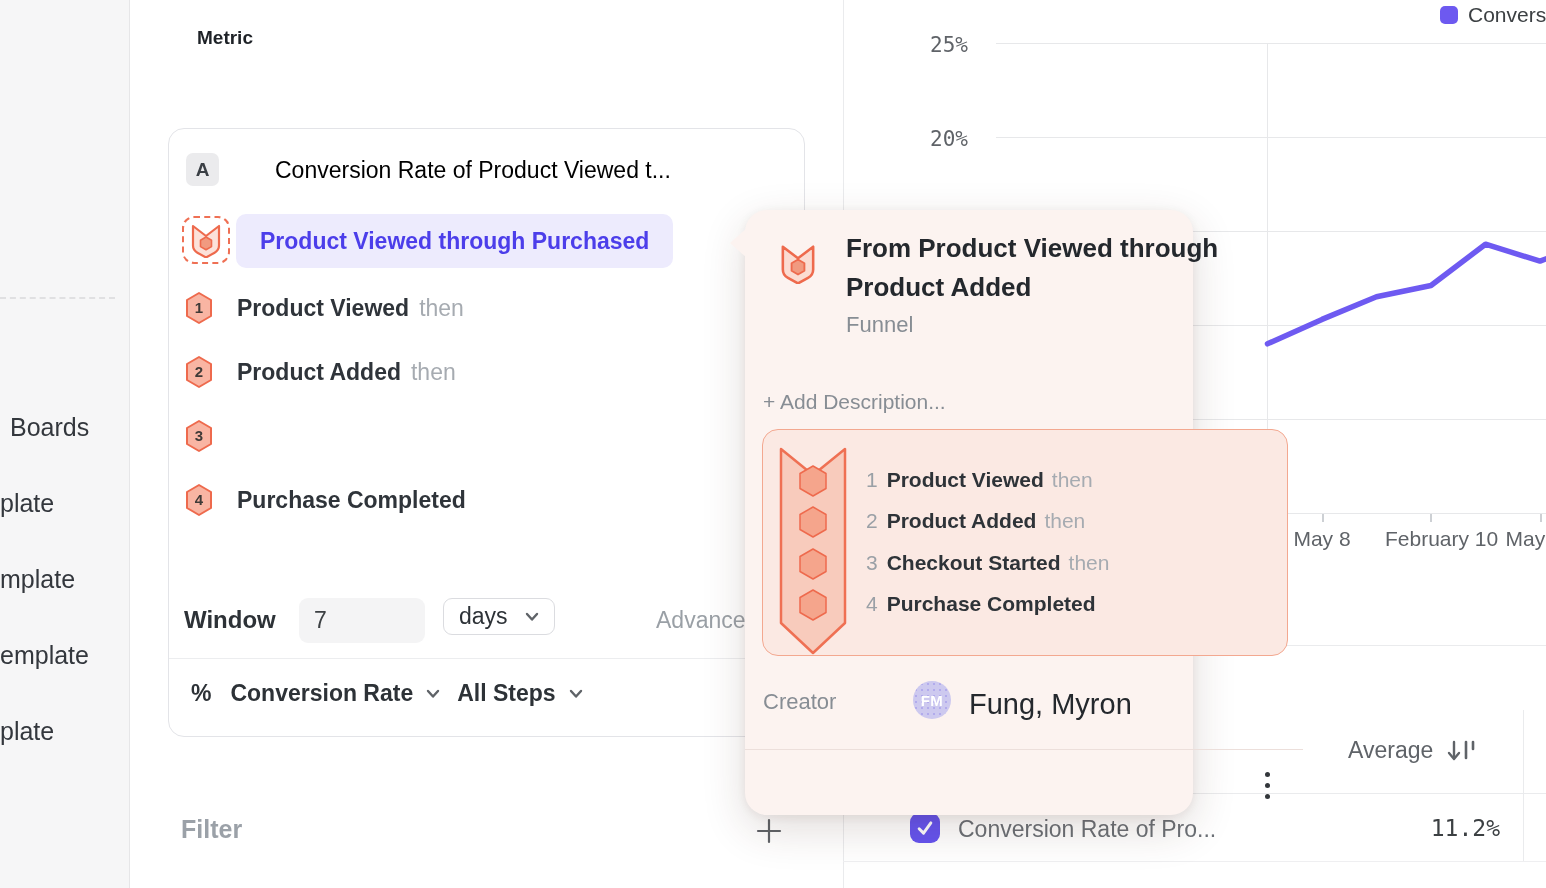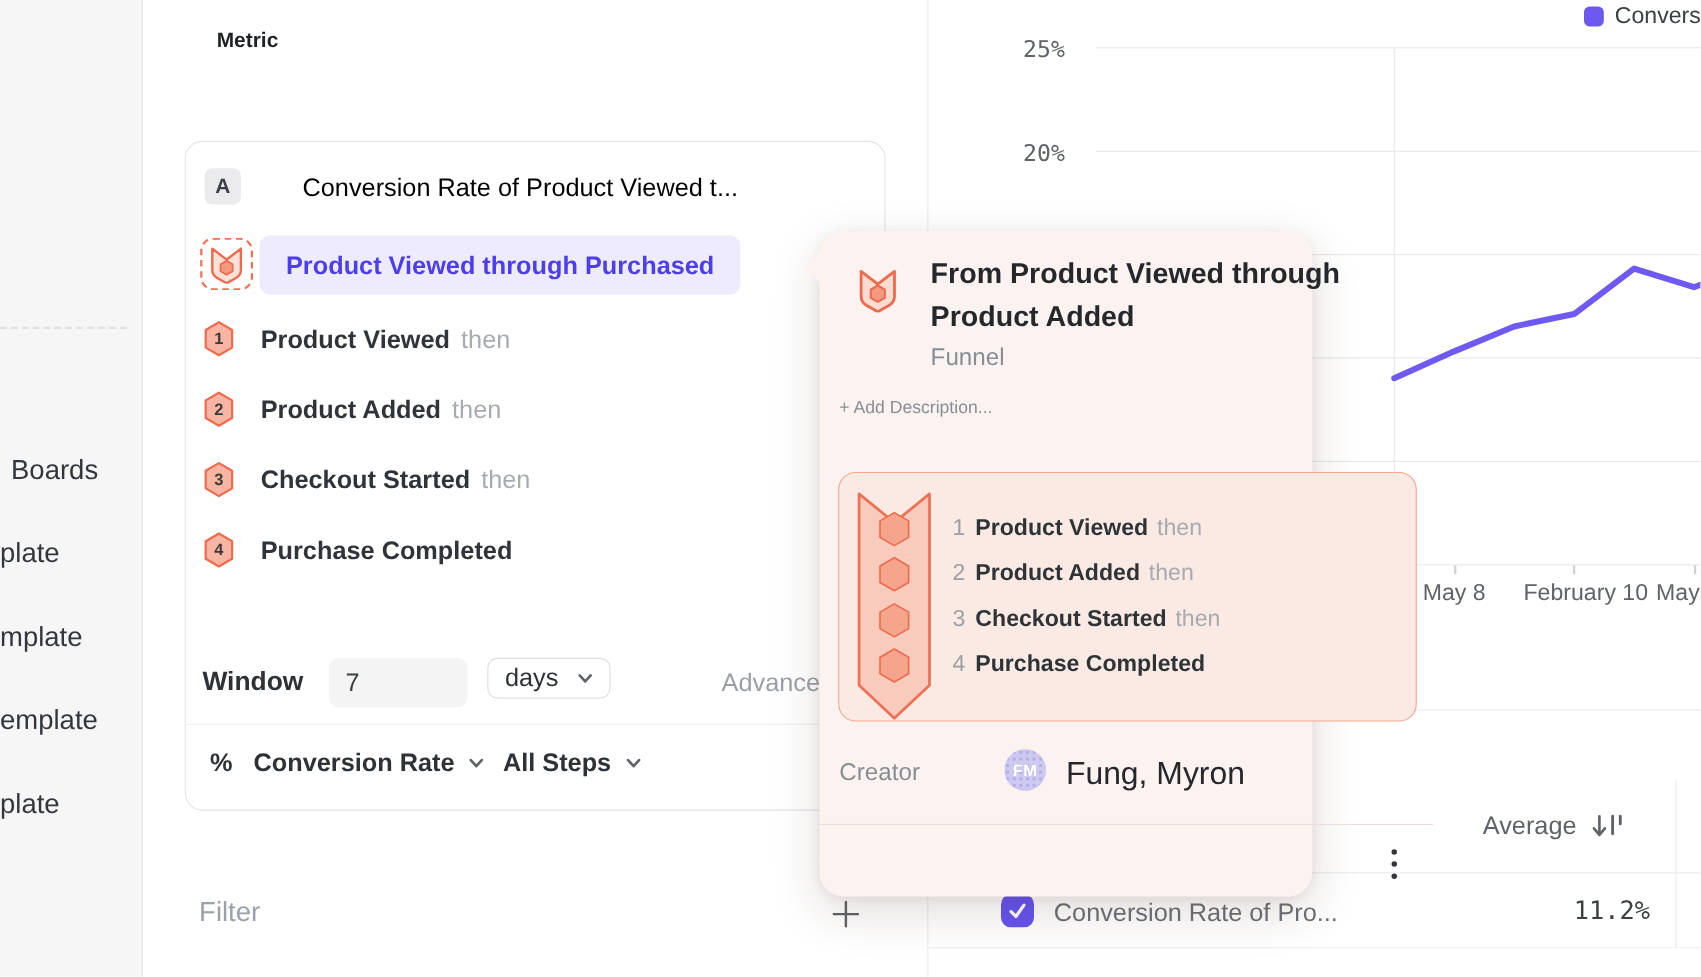--- a/index.html
+++ b/index.html
@@ -48,21 +48,21 @@
   .days-select { left:274px; top:469px; width:112px; height:37px; background:#fff;
                  border:1.5px solid #dbdce0; border-radius:9px; display:flex; align-items:center;
                  justify-content:space-between; padding:0 15px; font-size:23px; font-weight:500; color:#2d3237; }
   .advanced { left:487px; top:478px; font-size:23px; color:#9aa0a6; white-space:nowrap; }
 
   .card-footer-divider { left:0; top:529px; width:100%; height:1px; background:#ecedef; }
   .card-footer { left:22px; top:551px; display:flex; align-items:center; gap:13px;
                  font-size:23px; font-weight:600; color:#2d3237; }
   .scope-gap { margin-left:4px; }
 
-  .filter-label { left:181px; top:815px; font-size:25px; font-weight:400; color:#9ba1a8; }
+  .filter-label { left:181px; top:815px; font-size:25px; font-weight:700; color:#9ba1a8; }
   .filter-add { left:755px; top:817px; }
 
   
   .hgrid { height:1px; background:#e7e8ea; left:996px; width:550px; }
   .vgrid { left:1267px; top:43px; width:1px; height:471px; background:#e7e8ea; }
   .ytick { width:70px; text-align:right; font-size:21px; color:#5f6368; }
   .xtick-mark { width:1.5px; height:8px; background:#cdd0d4; top:514px; }
   .xtick-label { width:90px; text-align:center; top:527px; font-size:21px; color:#5f6368; white-space:nowrap; }
   .legend { left:1440px; top:3px; display:flex; align-items:center; gap:10px; }
   .legend-swatch { width:18px; height:18px; border-radius:5px; background:#6d59f0; flex:none; }
@@ -82,21 +82,21 @@
   .row-value { left:1360px; top:815px; width:140px; text-align:right; font-size:23px; color:#3c4043; }
 
   
   .popover { left:745px; top:210px; width:448px; height:605px; background:#fcf3f0; border-radius:22px;
              box-shadow:0 14px 44px rgba(70,35,25,.16), 0 2px 10px rgba(70,35,25,.07); z-index:10; }
   .pop-caret { left:-15px; top:18px; width:0; height:0;
                border-top:15px solid transparent; border-bottom:15px solid transparent;
                border-right:17px solid #fcf3f0; }
   .pop-title { left:101px; top:19px; width:420px; font-size:26px; font-weight:700; color:#24282d; line-height:39px; }
   .pop-type { left:101px; top:102px; font-size:22px; color:#878d94; }
-  .pop-adddesc { left:18px; top:152px; font-size:16px; color:#878d94; }
+  .pop-adddesc { left:18px; top:180px; font-size:21px; color:#878d94; }
   .pop-card { left:17px; top:219px; width:526px; height:227px; background:#fbe9e3;
               border:1.5px solid #f3a890; border-radius:16px; }
   .p-step { left:121px; display:flex; align-items:baseline; font-size:21px; white-space:nowrap; }
   .p-num { color:#9aa0a6; margin-right:9px; }
   .p-name { color:#2e3338; font-weight:600; }
   .p-then { color:#a6abb1; margin-left:8px; }
   .creator-label { left:18px; top:479px; font-size:22px; color:#878d94; }
   .avatar { left:168px; top:471px; width:38px; height:38px; border-radius:50%;
             background:#cdc9ef;
             background-image:radial-gradient(#b2abec 1.4px, transparent 1.5px);
@@ -162,21 +162,20 @@
         <use href="#hexbadge"></use>
         <text x="15" y="22" text-anchor="middle" font-size="15" font-weight="bold" fill="#3f3a37">2</text>
       </svg>
     <span class="step-text"><span>Product Added</span><span class="step-then">then</span></span>
   </div>
   <div class="abs m-step" style="top:285px;">
     <svg width="30" height="34" viewBox="0 0 30 34">
         <use href="#hexbadge"></use>
         <text x="15" y="22" text-anchor="middle" font-size="15" font-weight="bold" fill="#3f3a37">3</text>
       </svg>
-    <span class="step-text"><span>Checkout Started</span><span class="step-then">then</span></span>
   </div>
   <div class="abs m-step" style="top:349px;">
     <svg width="30" height="34" viewBox="0 0 30 34">
         <use href="#hexbadge"></use>
         <text x="15" y="22" text-anchor="middle" font-size="15" font-weight="bold" fill="#3f3a37">4</text>
       </svg>
     <span class="step-text"><span>Purchase Completed</span><span class="step-then"></span></span>
   </div>
 
 

